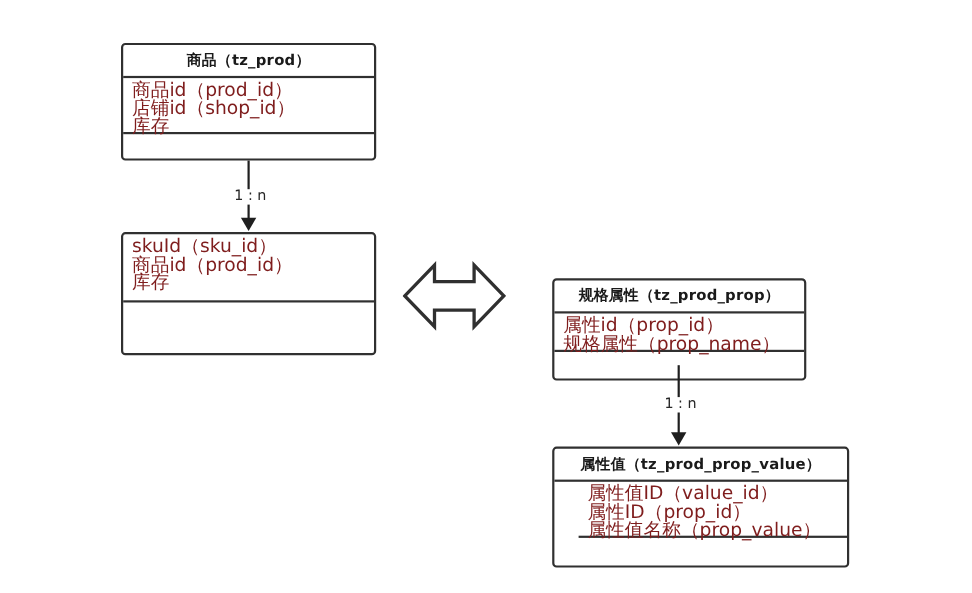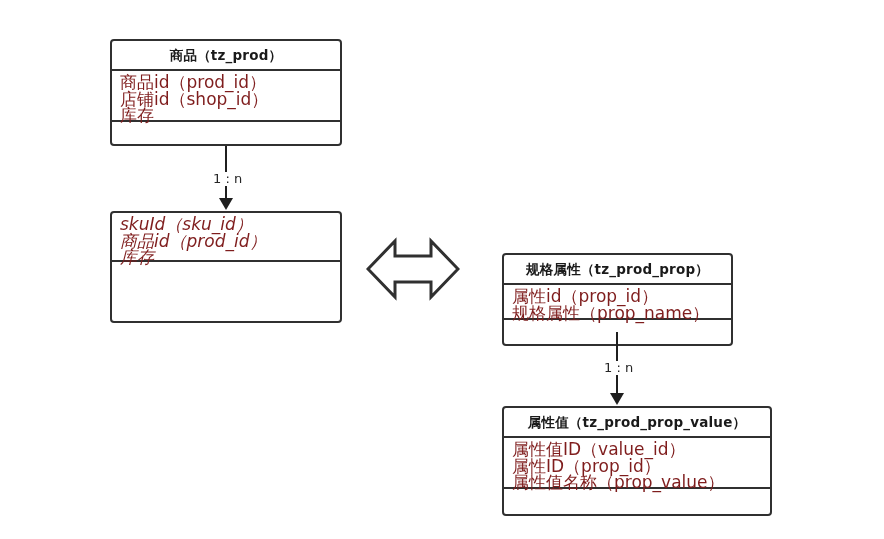--- a/index.html
+++ b/index.html
@@ -65,23 +65,23 @@
     min-height: 20px;
   }
 
   
   #box-prod       { left: 110px; top: 39px;  width: 232px; height: 107px; }
   #box-sku        { left: 110px; top: 211px; width: 232px; height: 112px; }
   #box-prop       { left: 502px; top: 253px; width: 231px; height: 93px;  }
   #box-prop-value { left: 502px; top: 406px; width: 270px; height: 110px; }
 
   #box-prod .entity-attrs       { height: 51px; }
-  #box-sku  .entity-attrs       { height: 49px; font-style: italic; }
+  #box-sku  .entity-attrs       { height: 62px; }
   #box-prop .entity-attrs       { height: 35px; }
-  #box-prop-value .entity-attrs { height: 51px; }
+  #box-prop-value .entity-attrs { height: 51px; margin-left: 22px; }
   .conn-line {
     position: absolute;
     width: 0;
     border-left: 2px solid #1f1f1f;
   }
   .conn-arrow {
     position: absolute;
     width: 0;
     height: 0;
     border-left: 7px solid transparent;

